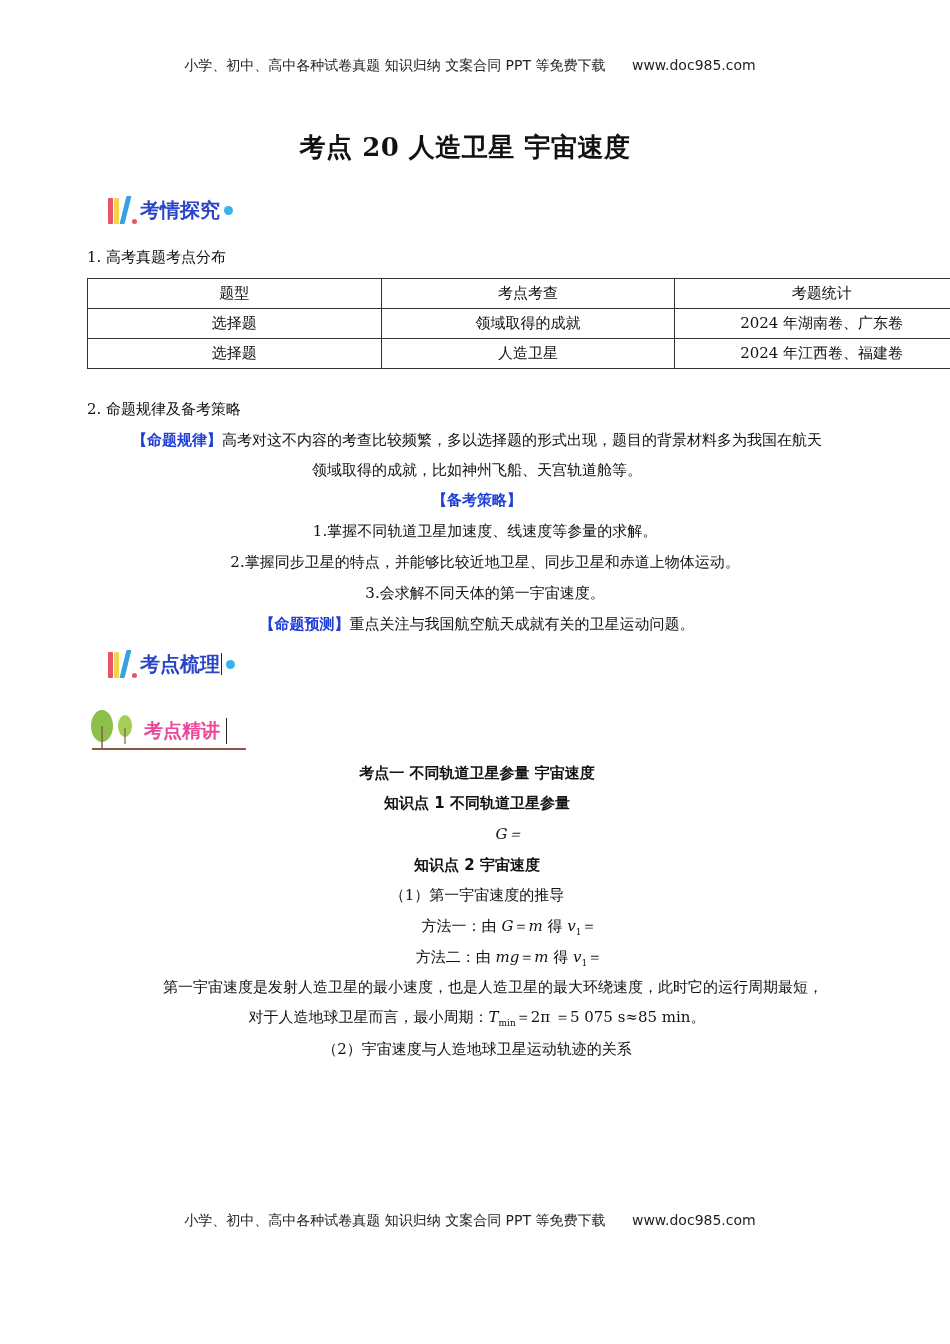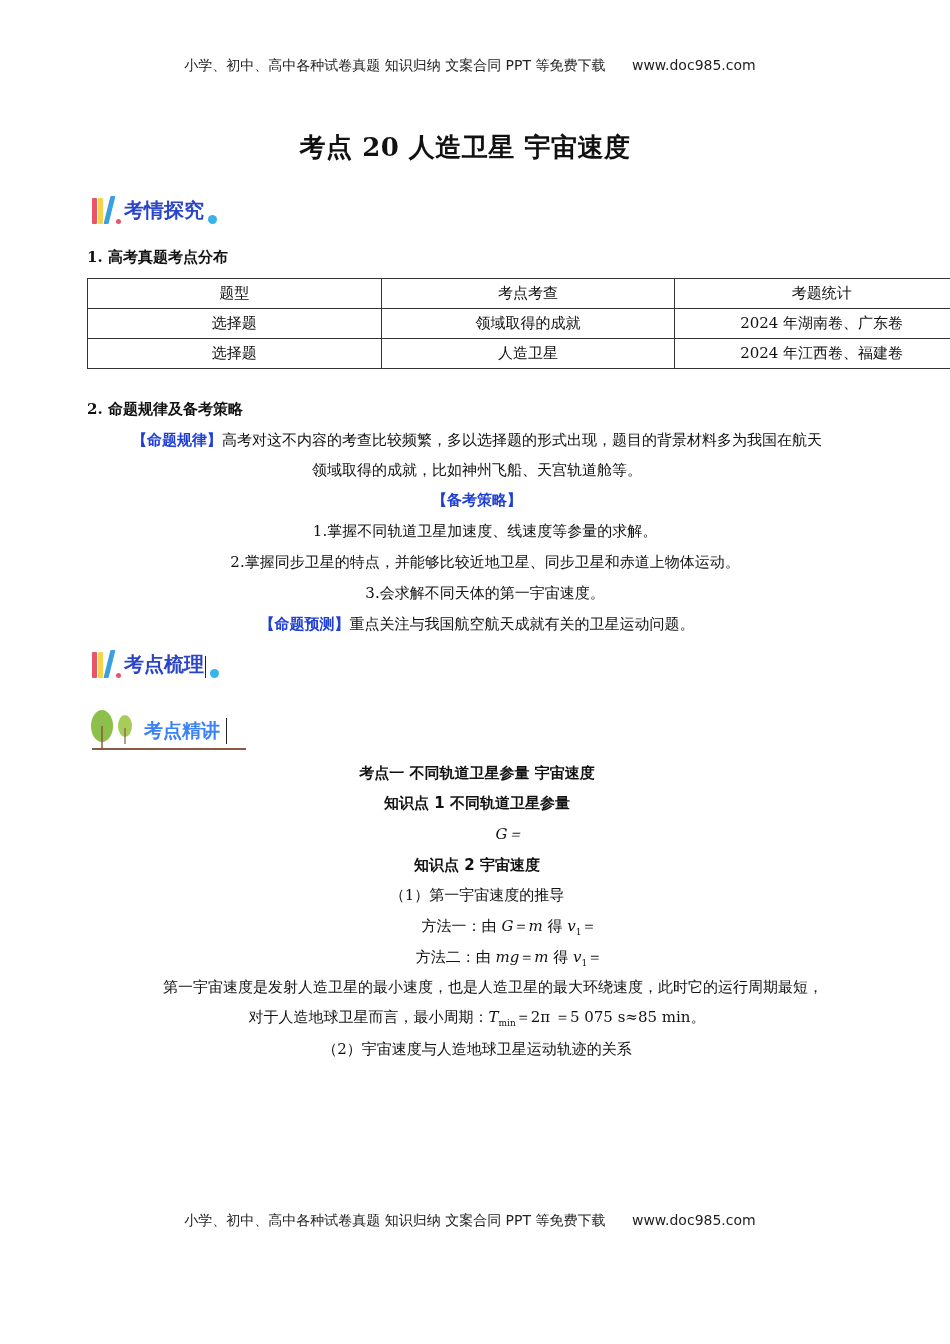--- a/index.html
+++ b/index.html
@@ -17,41 +17,41 @@
     .page-footer { top: 1212px; }
     .page-header .url, .page-footer .url { margin-left: 22px; }
 
     .title {
       position: absolute; top: 130px; left: 0; width: 930px; text-align: center;
       font-size: 26px; font-weight: bold; letter-spacing: 0.5px;
       font-family: "DejaVu Serif", "Liberation Serif", serif;
     }
 
     .badge {
-      position: absolute; left: 92px; display: flex; align-items: flex-end;
+      position: absolute; left: 108px; display: flex; align-items: center;
       font-family: "DejaVu Sans", "Liberation Sans", sans-serif;
     }
     .badge .books { display: flex; align-items: flex-end; height: 28px; margin-right: 2px; }
     .badge .book { width: 5px; margin-right: 1px; border-radius: 1px; }
     .badge .dot-red { width: 5px; height: 5px; border-radius: 50%; background: #e8546a; margin: 0 3px 0 1px; align-self: flex-end; }
     .badge .label { color: #2a44c8; font-size: 20px; font-weight: bold; }
     .badge .dot-blue { width: 9px; height: 9px; border-radius: 50%; background: #3ab2ea; margin-left: 4px; }
     .badge .cursor { width: 1px; height: 22px; background: #222; margin-left: 1px; }
 
     .trees {
       position: absolute; left: 88px; top: 704px; width: 158px; height: 46px;
     }
     .trees .ground { position: absolute; left: 4px; top: 44px; width: 154px; height: 1.5px; background: #8a5a44; }
     .trees .label {
-      position: absolute; left: 56px; top: 14px; font-size: 19px; font-weight: bold; color: #3b82f6;
+      position: absolute; left: 56px; top: 14px; font-size: 19px; font-weight: bold; color: #ec4899;
       font-family: Liberation Sans, sans-serif;
     }
     .trees .cursor { position: absolute; left: 138px; top: 14px; width: 1px; height: 26px; background: #222; }
 
-    .h-bold { position: absolute; left: 87px; font-size: 15px; font-weight: bold; }
+    .h-bold { position: absolute; left: 87px; font-size: 15px; font-weight: normal; }
     .sans-bold { font-family: "DejaVu Sans", "Liberation Sans", sans-serif; }
 
     table.dist {
       position: absolute; top: 278px; left: 87px; width: 882px;
       border-collapse: collapse; font-size: 15px;
     }
     table.dist td {
       border: 1px solid #333; height: 29px; text-align: center; padding: 0;
       width: 33.33%;
     }

